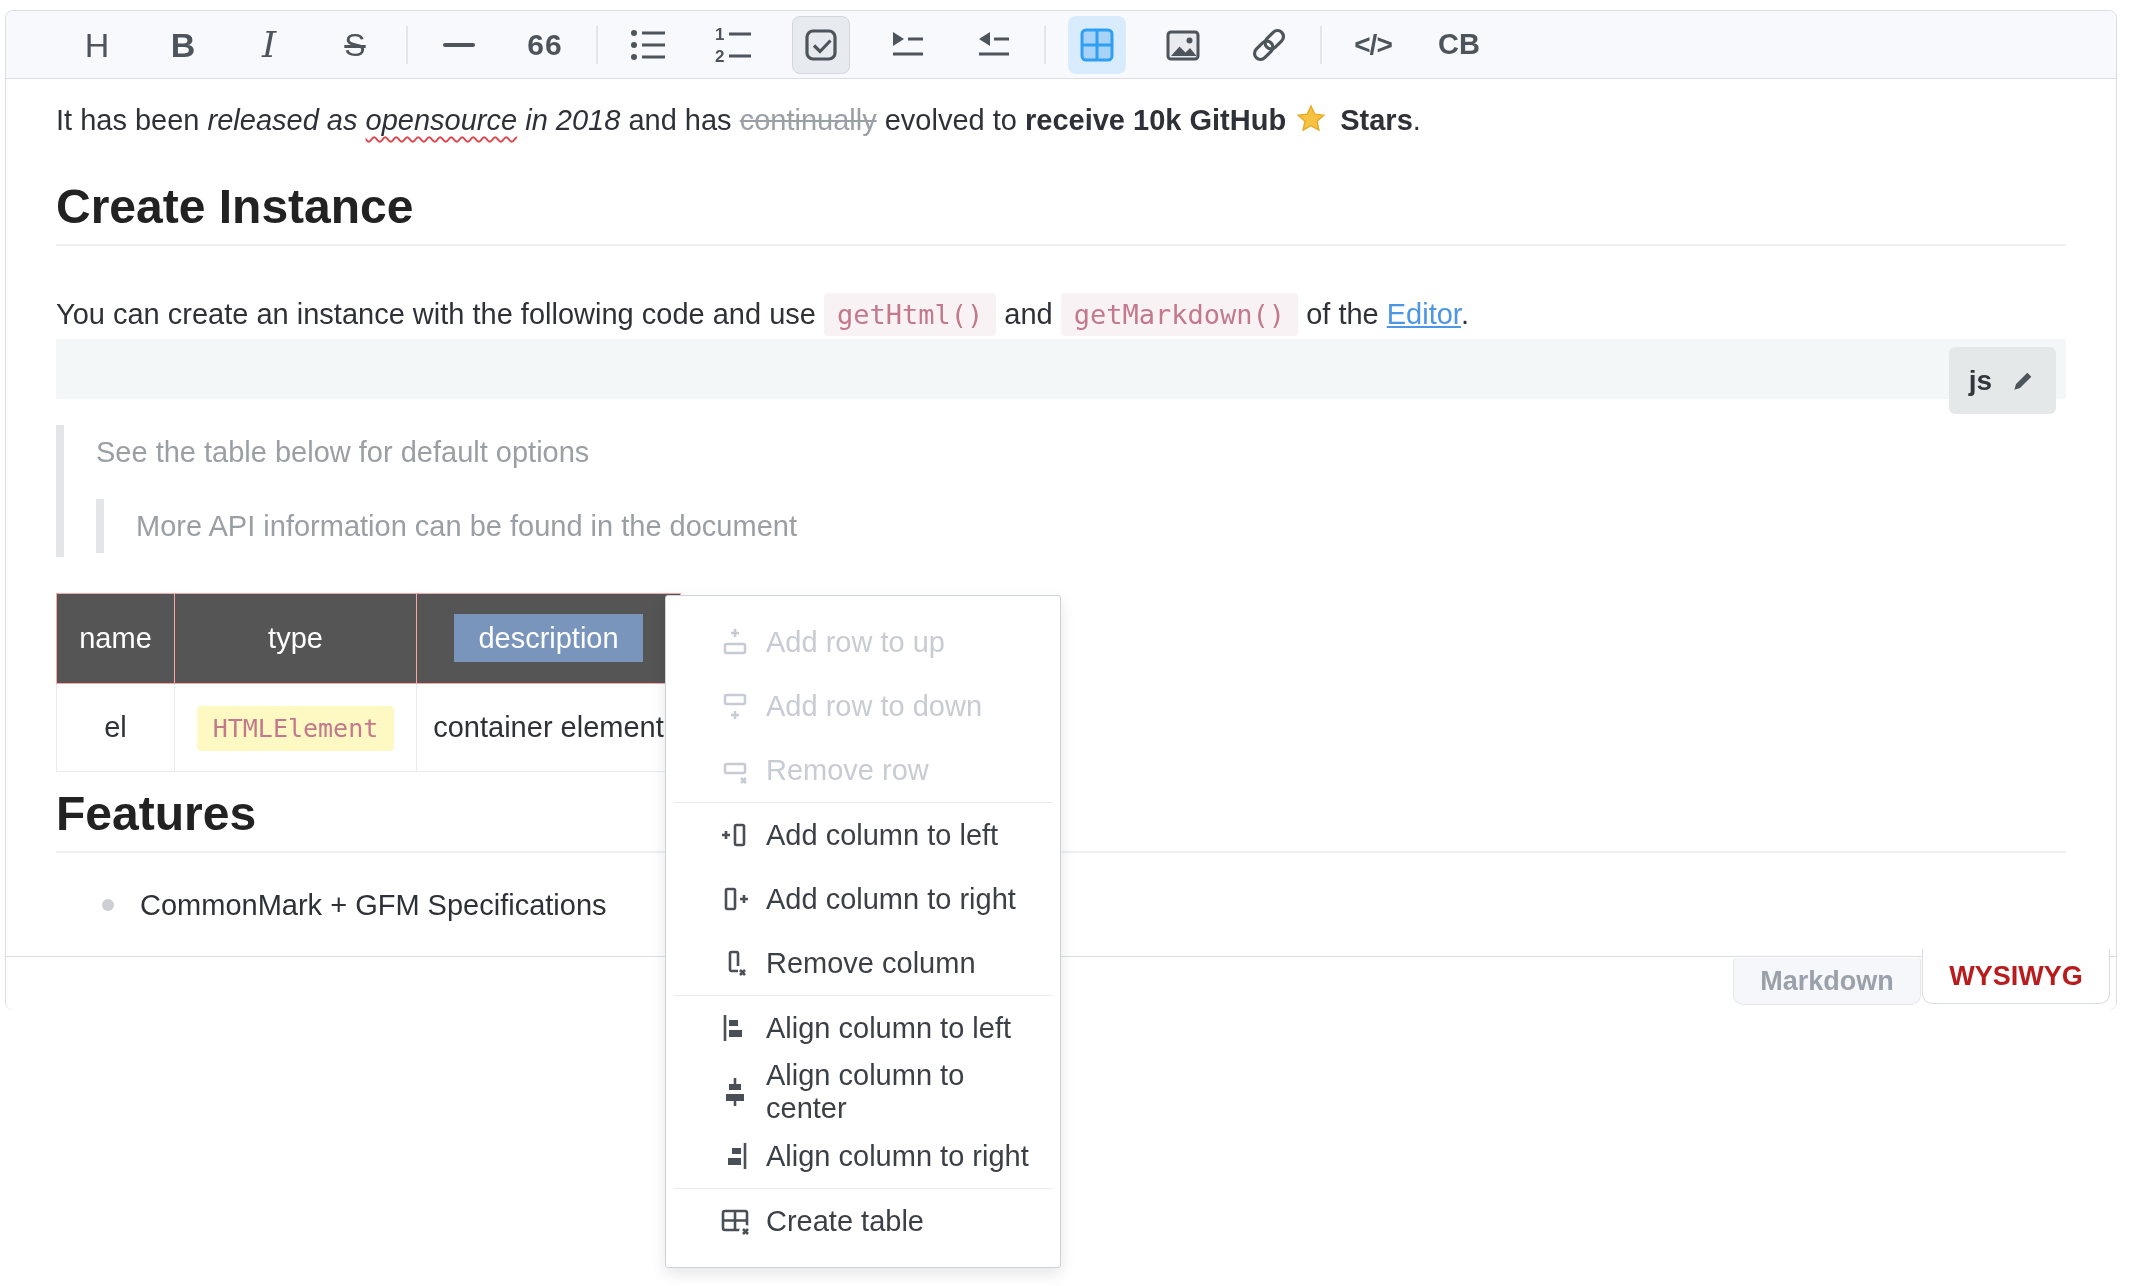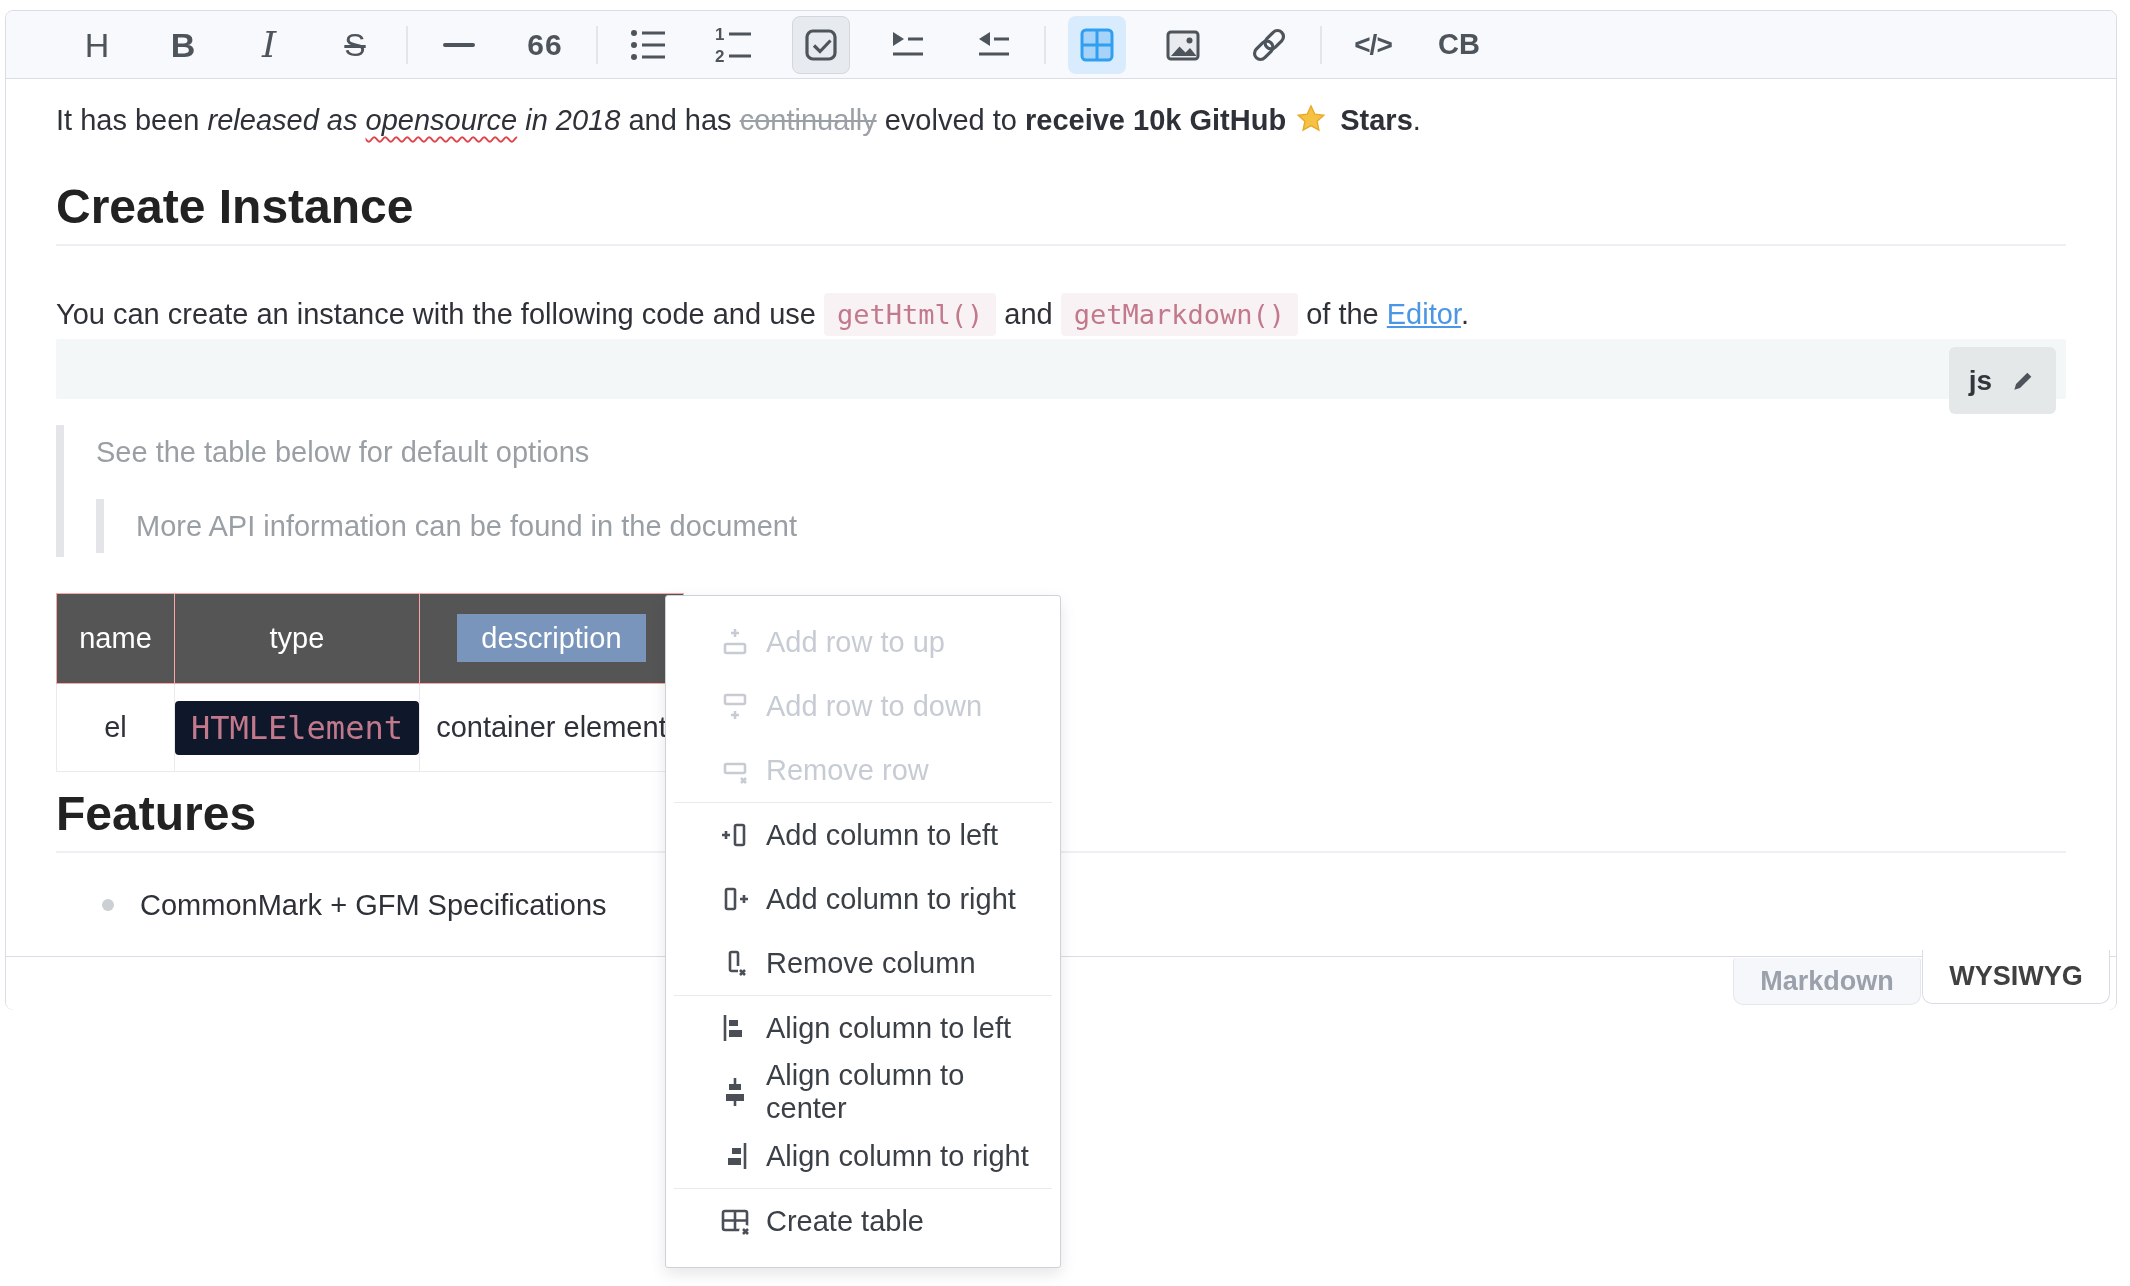--- a/index.html
+++ b/index.html
@@ -55,37 +55,37 @@
   blockquote.q1 { margin-top:26px; border-left:8px solid #e3e5e8; padding:4px 0 4px 32px; color:#999fa4; }
   blockquote.q1 p { line-height:46px; }
   blockquote.q2 { margin-top:24px; border-left:8px solid #e3e5e8; padding:4px 0 4px 32px; color:#999fa4; }
 
   table.doc-table { margin-top:36px; border-collapse:collapse; }
   table.doc-table th { background:#555; color:#fff; font-weight:400; font-size:29px; text-align:center;
                        border:1px solid #fca5a5; padding:0; height:90px; }
   table.doc-table td { border:1px solid #e8eaec; font-size:29px; text-align:center; height:88px; color:#2e3238; }
   .col-name { width:118px; } .col-type { width:242px; } .col-desc { width:264px; }
   .sel { background:#7995bc; color:#fff; padding:8px 24px; }
-  .td-code { font-family:"DejaVu Sans Mono", monospace; font-size:32px; color:#c1798b; background:#0f172a;
+  .td-code { font-family:"DejaVu Sans Mono", monospace; font-size:25px; color:#c1798b; background:#fef9c3;
              padding:8px 16px; border-radius:4px; }
 
   ul.features { margin-top:28px; list-style:none; }
   ul.features li { position:relative; padding-left:84px; line-height:48px; margin-bottom:14px; }
   ul.features li::before { content:""; position:absolute; left:46px; top:18px; width:12px; height:12px;
                            border-radius:50%; background:#ccd0d4; }
 
   
   .mode-bar { position:relative; height:54px; border-top:1px solid #dadde6; background:#fff;
               border-radius:0 0 8px 8px; }
   .tab { position:absolute; width:188px; height:47px; display:flex; align-items:center; justify-content:center;
          font-size:27px; font-weight:700; cursor:pointer; }
   .tab-md { top:1px; right:195px; background:#f5f7fa; border:1px solid #e4e7ed; border-top:none;
             border-radius:3px 3px 10px 10px; color:#9ba1ab; }
   .tab-wy { top:-7px; right:6px; height:54px; background:#fff; border:1px solid #d8dce4; border-top:none;
-            border-radius:0 0 10px 10px; color:#404040; }
+            border-radius:0 0 10px 10px; color:#b91c1c; }
 
   
   .ctx-menu { position:absolute; left:665px; top:595px; width:396px; background:#fff;
               border:1px solid #ccd1da; border-radius:3px; box-shadow:0 6px 16px rgba(0,0,0,0.10);
               padding:14px 8px; z-index:20; }
   .ctx-sep { height:1px; background:#e7eaef; }
   .mi { height:64px; display:flex; align-items:center; padding-left:44px; cursor:pointer;
         color:#3b3f46; font-size:29px; }
   .mi .mic { width:34px; height:34px; margin-right:14px; flex:0 0 auto; color:#4a4e57; }
   .mi.disabled { color:#c7ccd4; cursor:default; }

